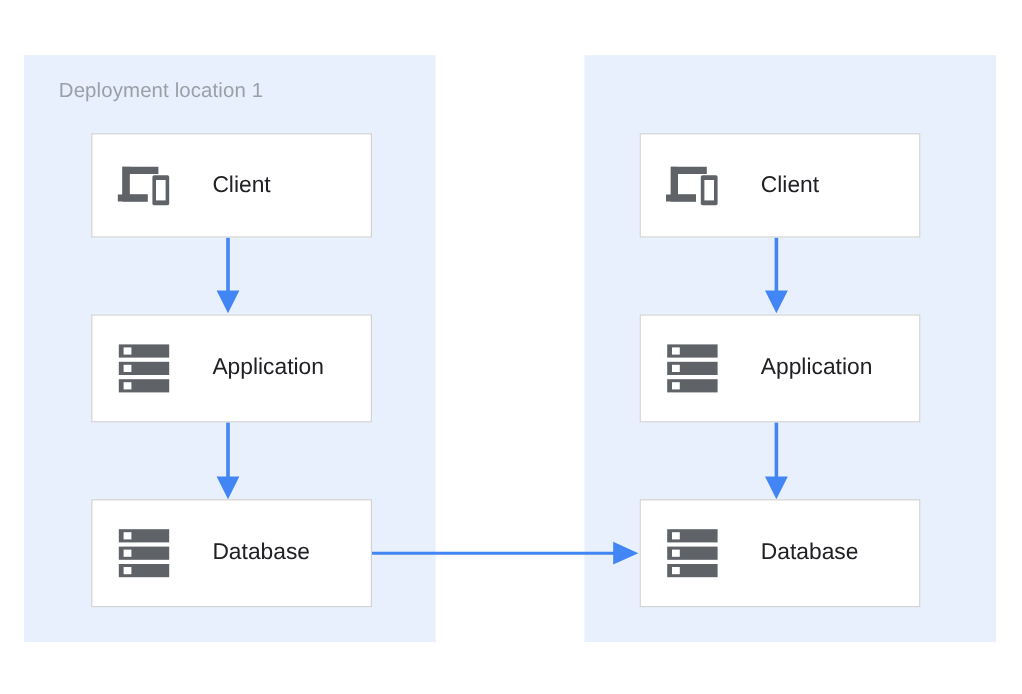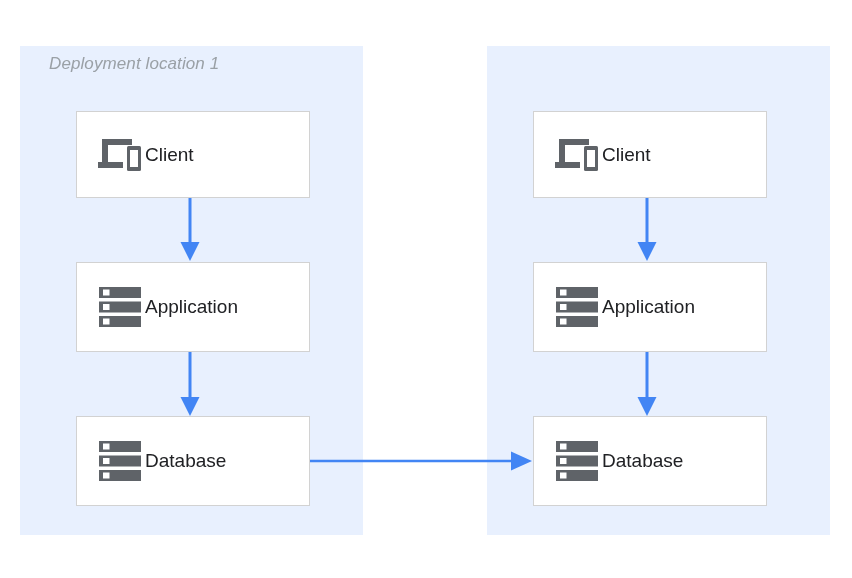--- a/index.html
+++ b/index.html
@@ -43,41 +43,41 @@
   .node-icon {
     width: 46px;
     height: 44px;
     margin-left: 20px;
     flex: 0 0 auto;
     display: flex;
     align-items: center;
     justify-content: center;
   }
   .node-label {
-    margin-left: 2px;
+    margin-left: 34px;
     font-size: 19px;
     color: #202124;
     font-family: "Liberation Sans", sans-serif;
     white-space: nowrap;
   }
   .edge {
     position: absolute;
   }
   .edge svg {
     display: block;
     overflow: visible;
   }
 </style>
 </head>
 <body>
 
 <div id="canvas">
 
   <div class="zone" style="left:20px; top:46px; width:343px; height:489px;"></div>
-  <div class="zone-label" style="left:49px; top:54px;font-style:italic;">Deployment location 1</div>
+  <div class="zone-label" style="left:49px; top:66px;">Deployment location 1</div>
 
   <div class="zone" style="left:487px; top:46px; width:343px; height:489px;"></div>
 
   <div class="edge" style="left:178px; top:195px; width:24px; height:70px;">
     <svg width="24" height="70" viewBox="0 0 24 70">
       <line x1="12" y1="0" x2="12" y2="50" stroke="#4285f4" stroke-width="3"></line>
       <polygon points="12,66 2.5,47 21.5,47" fill="#4285f4"></polygon>
     </svg>
   </div>
 

